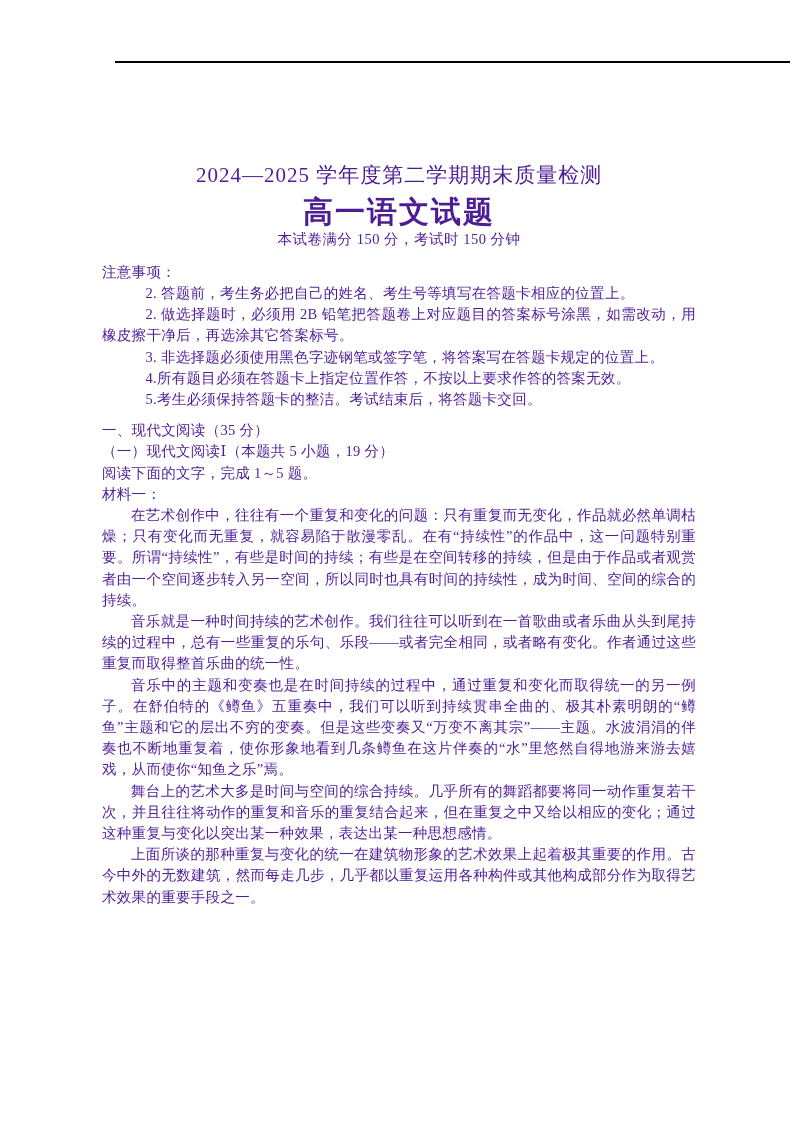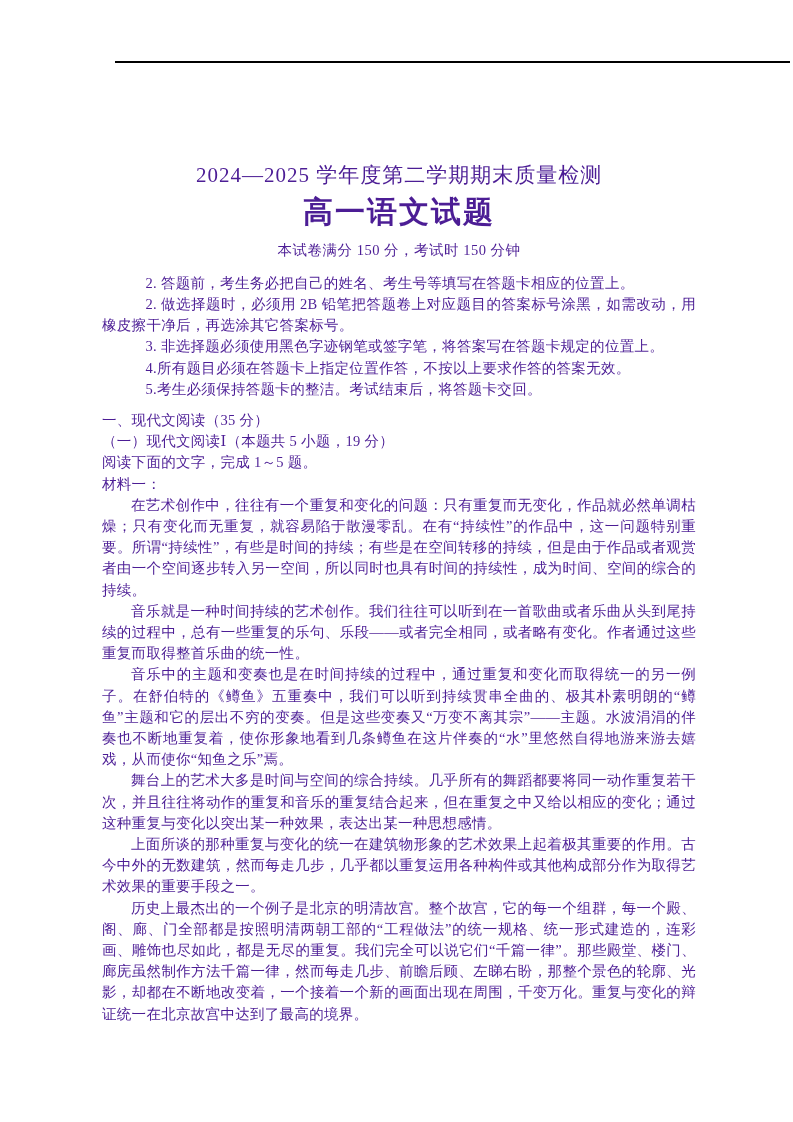--- a/index.html
+++ b/index.html
@@ -41,21 +41,20 @@
     text-align: center;
     font-size: 30px;
     font-weight: bold;
     line-height: 1.15;
     margin-top: 7px;
     letter-spacing: 2px;
   }
   .subtitle {
     text-align: center;
     font-size: 14.5px;
-    margin-top: 11px;
     letter-spacing: 0.5px;
   }
   .content p {
     margin: 0;
     font-size: 14.5px;
     line-height: 21.2px;
     text-align: justify;
     letter-spacing: 0.3px;
   }
   .notice {
@@ -76,33 +75,33 @@
 
 <div class="page">
   <div class="header-rule"></div>
   <div class="content">
 
     <div class="title1">2024—2025 学年度第二学期期末质量检测</div>
     <div class="title2">高一语文试题</div>
     <div class="subtitle">本试卷满分 150 分，考试时 150 分钟</div>
 
     <div class="notice">
+      <p>注意事项：</p>
       <p class="notice-item">2.  答题前，考生务必把自己的姓名、考生号等填写在答题卡相应的位置上。</p>
       <p class="notice-item">2.  做选择题时，必须用 2B 铅笔把答题卷上对应题目的答案标号涂黑，如需改动，用橡皮擦干净后，再选涂其它答案标号。</p>
       <p class="notice-item">3.  非选择题必须使用黑色字迹钢笔或签字笔，将答案写在答题卡规定的位置上。</p>
       <p class="notice-item">4.所有题目必须在答题卡上指定位置作答，不按以上要求作答的答案无效。</p>
       <p class="notice-item">5.考生必须保持答题卡的整洁。考试结束后，将答题卡交回。</p>
     </div>
 
     <p class="section-heading">一、现代文阅读（35 分）</p>
     <p>（一）现代文阅读Ⅰ（本题共 5 小题，19 分）</p>
     <p>阅读下面的文字，完成 1～5 题。</p>
     <p>材料一：</p>
 
     <p class="para">在艺术创作中，往往有一个重复和变化的问题：只有重复而无变化，作品就必然单调枯燥；只有变化而无重复，就容易陷于散漫零乱。在有“持续性”的作品中，这一问题特别重要。所谓“持续性”，有些是时间的持续；有些是在空间转移的持续，但是由于作品或者观赏者由一个空间逐步转入另一空间，所以同时也具有时间的持续性，成为时间、空间的综合的持续。</p>
     <p class="para">音乐就是一种时间持续的艺术创作。我们往往可以听到在一首歌曲或者乐曲从头到尾持续的过程中，总有一些重复的乐句、乐段——或者完全相同，或者略有变化。作者通过这些重复而取得整首乐曲的统一性。</p>
     <p class="para">音乐中的主题和变奏也是在时间持续的过程中，通过重复和变化而取得统一的另一例子。在舒伯特的《鳟鱼》五重奏中，我们可以听到持续贯串全曲的、极其朴素明朗的“鳟鱼”主题和它的层出不穷的变奏。但是这些变奏又“万变不离其宗”——主题。水波涓涓的伴奏也不断地重复着，使你形象地看到几条鳟鱼在这片伴奏的“水”里悠然自得地游来游去嬉戏，从而使你“知鱼之乐”焉。</p>
     <p class="para">舞台上的艺术大多是时间与空间的综合持续。几乎所有的舞蹈都要将同一动作重复若干次，并且往往将动作的重复和音乐的重复结合起来，但在重复之中又给以相应的变化；通过这种重复与变化以突出某一种效果，表达出某一种思想感情。</p>
     <p class="para">上面所谈的那种重复与变化的统一在建筑物形象的艺术效果上起着极其重要的作用。古今中外的无数建筑，然而每走几步，几乎都以重复运用各种构件或其他构成部分作为取得艺术效果的重要手段之一。</p>
-    <p class="para">历史上最杰出的一个例子是北京的明清故宫。整个故宫，它的每一个组群，每一个殿、阁、廊、门全部都是按照明清两朝工部的“工程做法”的统一规格、统一形式建造的，连彩画、雕饰也尽如此，都是无尽的重复。我们完全可以说它们“千篇一律”。那些殿堂、楼门、廊庑虽然制作方法千篇一律，然而每走几步、前瞻后顾、左睇右盼，那整个景色的轮廓、光影，却都在不断地改变着，一个接着一个新的画面出现在周围，千变万化。重复与变化的辩证统一在北京故宫中达到了最高的境界。</p>
 
   </div>
 </div>
 
 </body></html>

